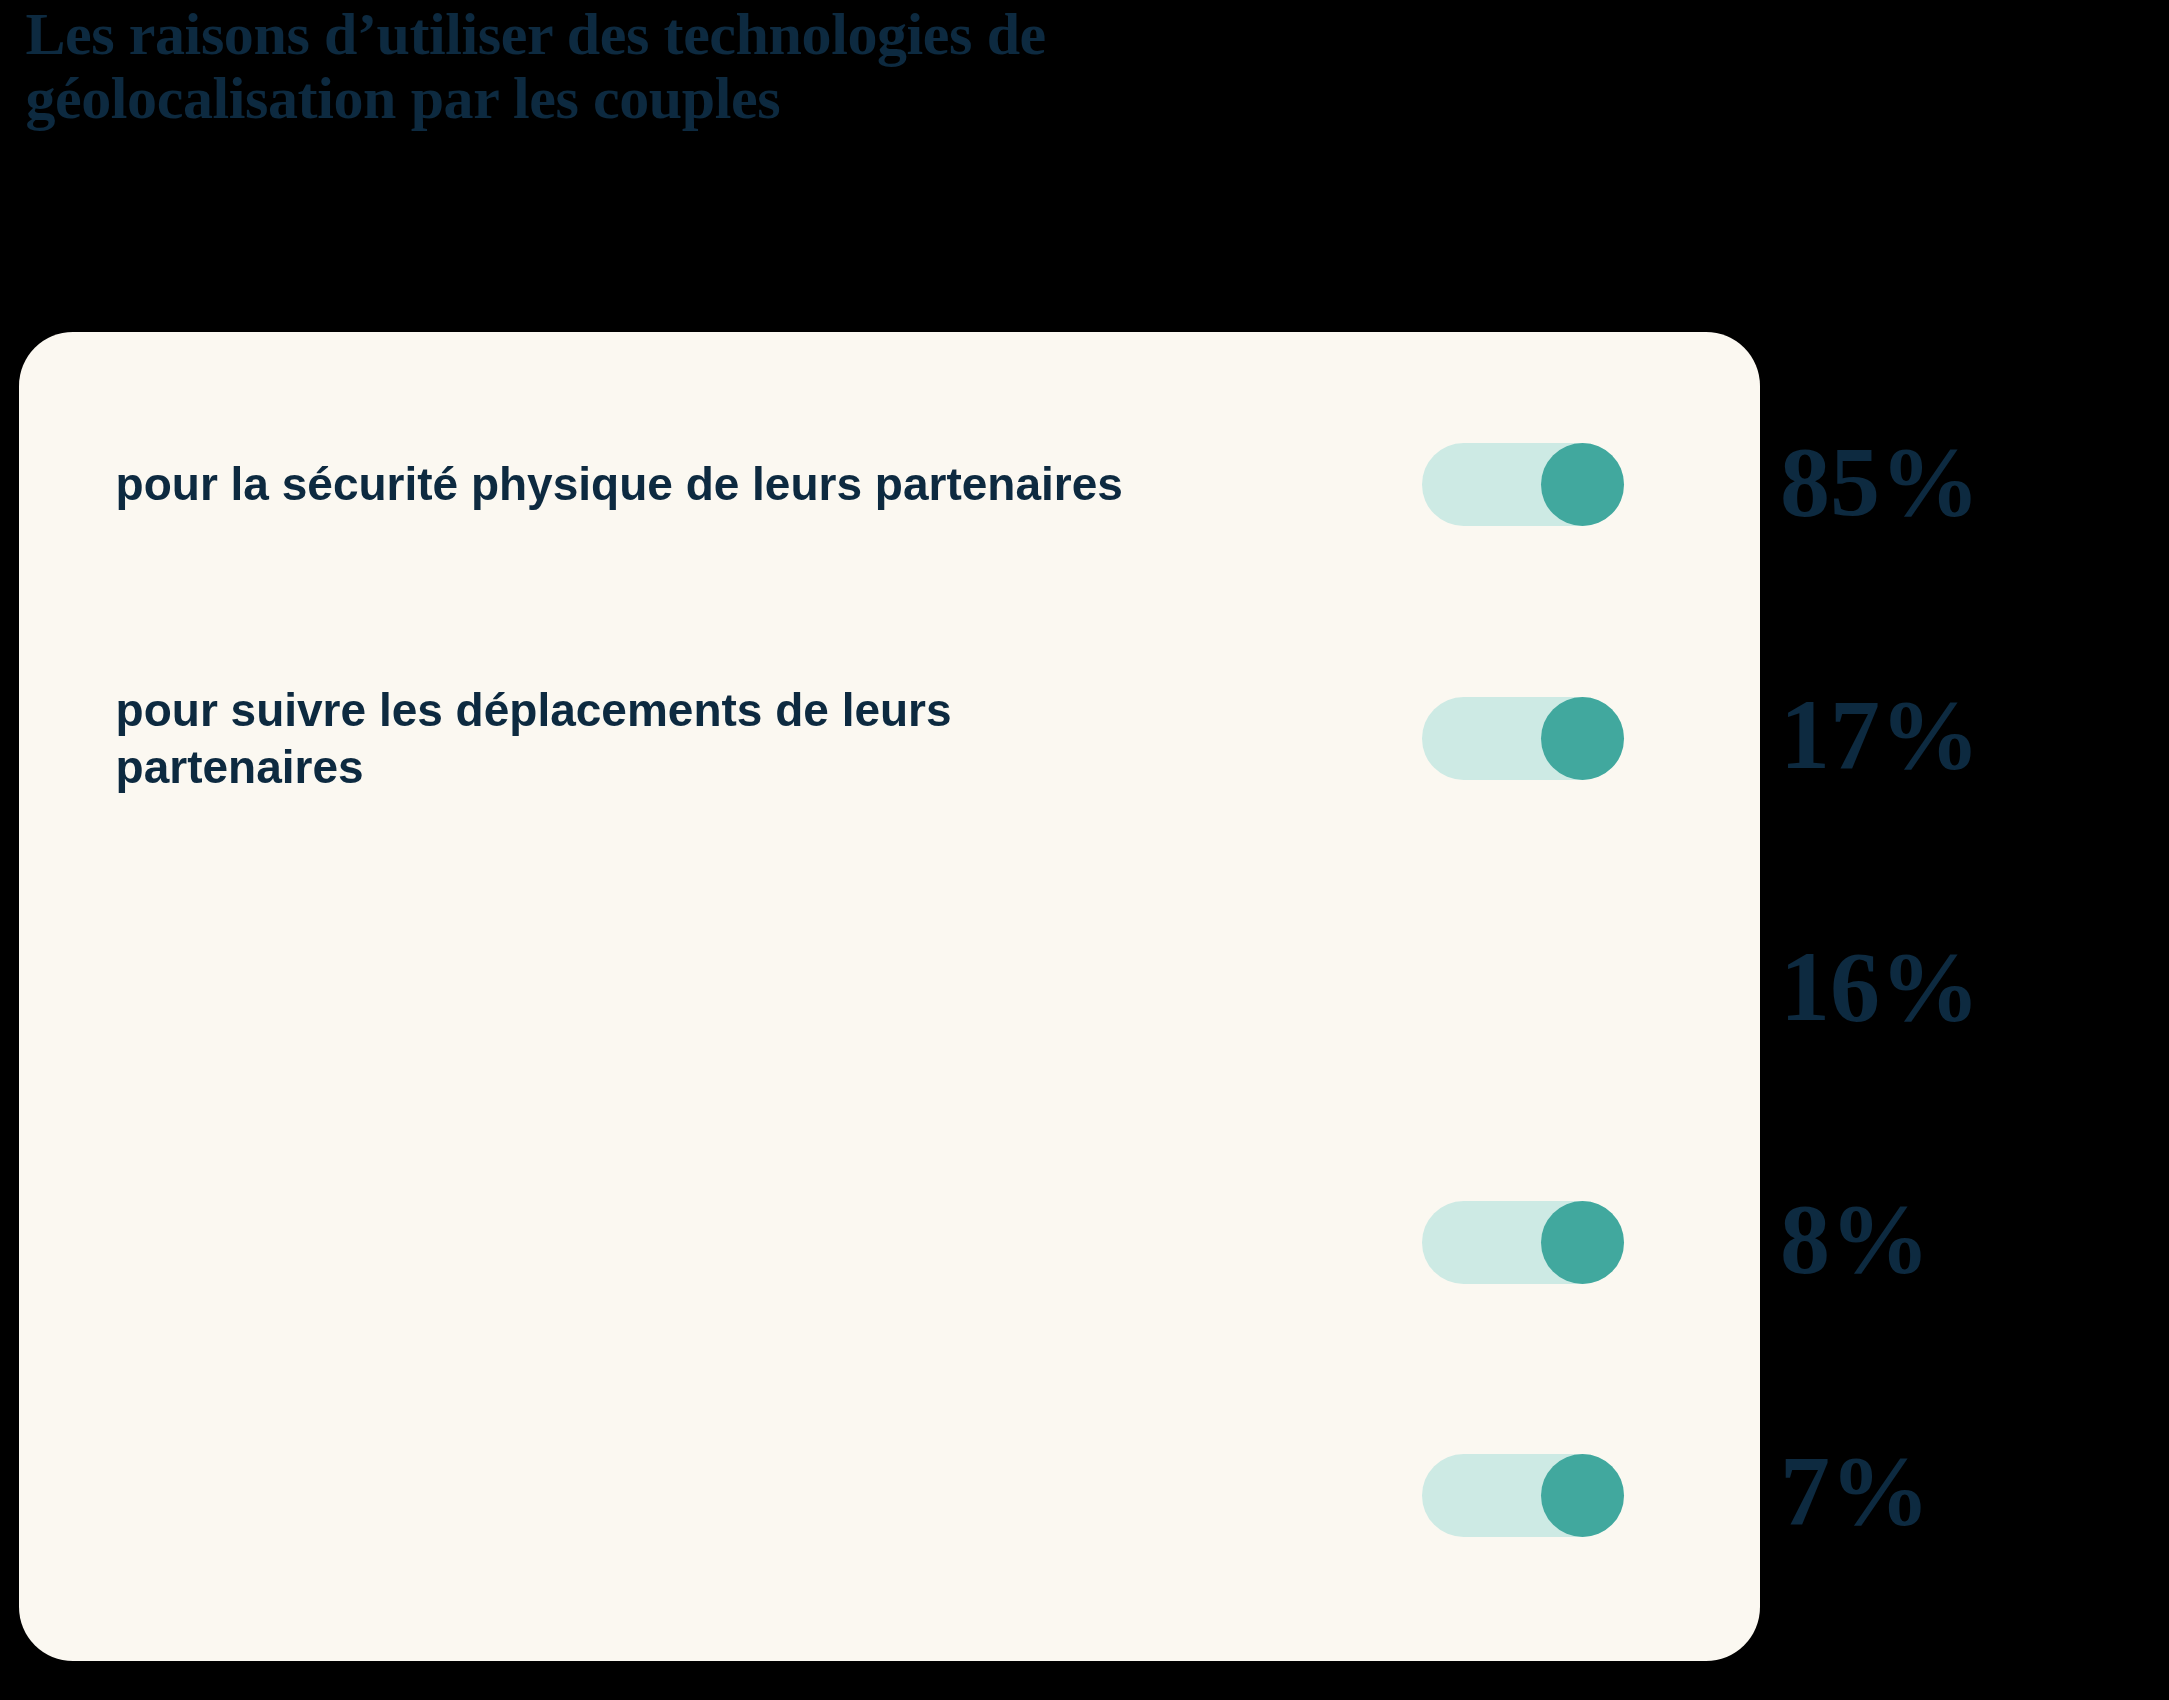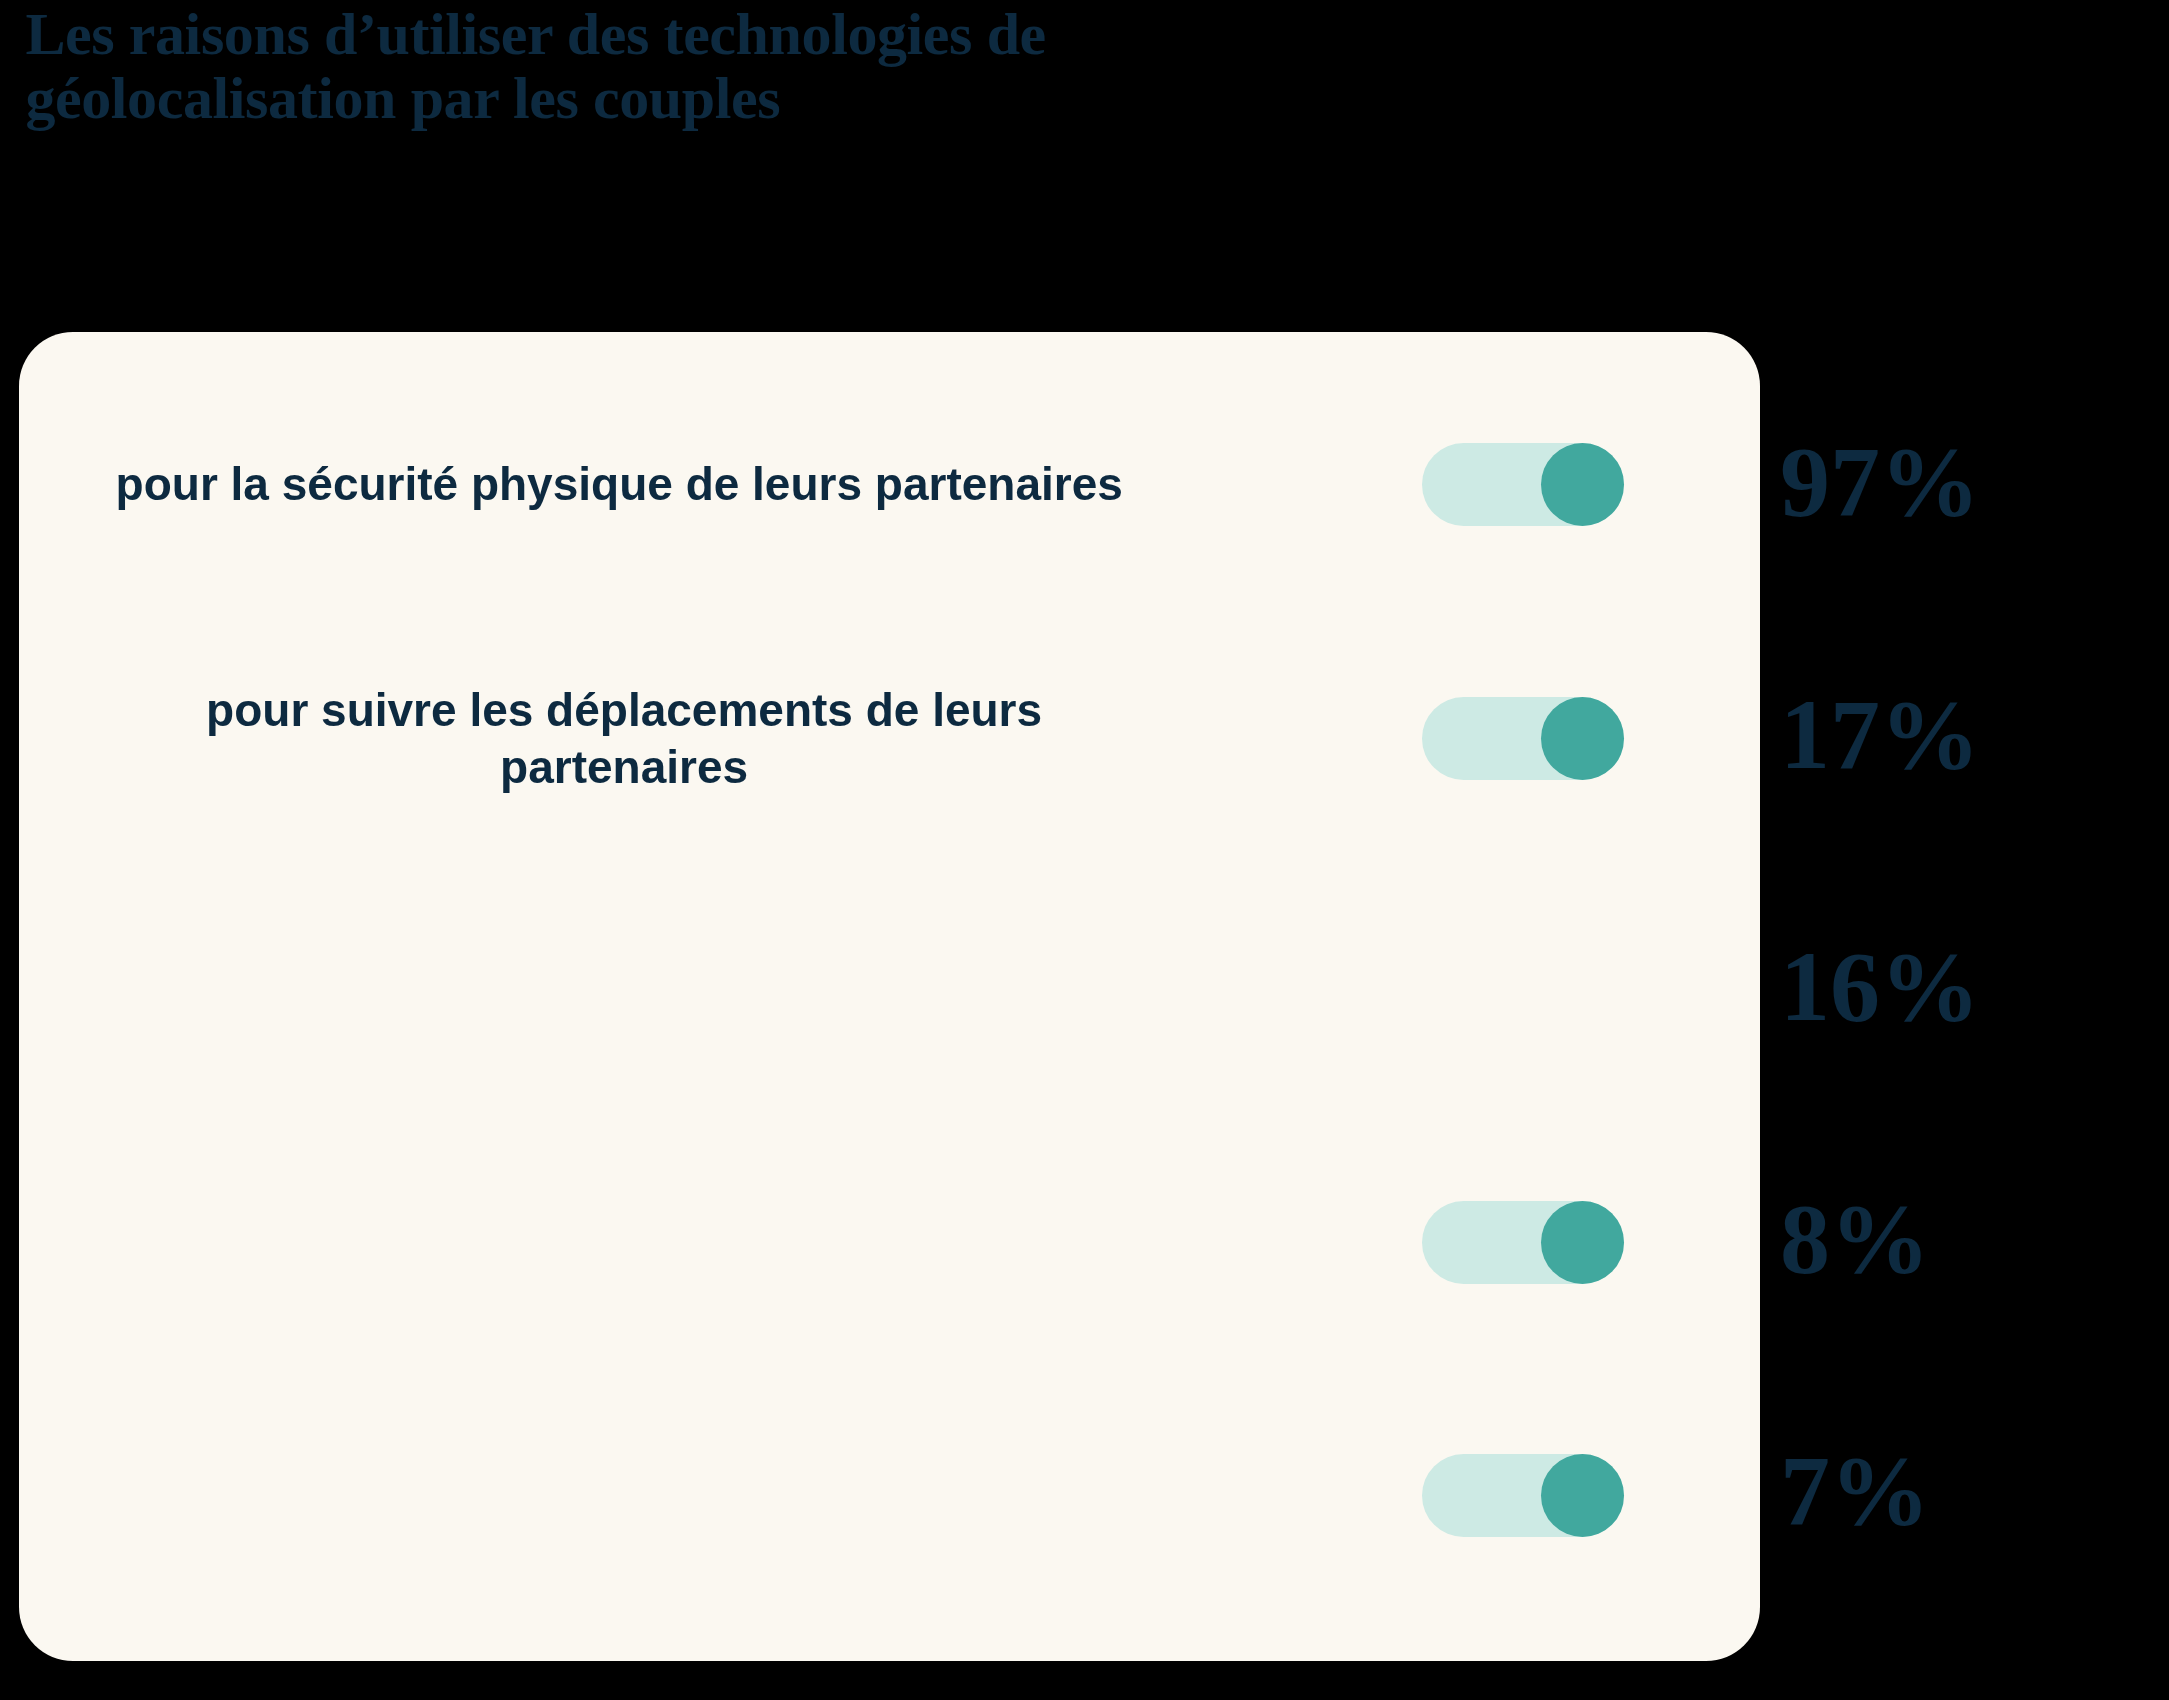--- a/index.html
+++ b/index.html
@@ -112,21 +112,21 @@
 <div class="card">
   <div class="rows">
 
     <div class="row" style="top:51px;">
       <div class="row-label">pour la sécurité physique de leurs partenaires</div>
       <div class="toggle">
         <div class="knob"></div>
       </div>
     </div>
 
-    <div class="row" style="top:305px;text-align:center;">
+    <div class="row" style="top:305px;">
       <div class="row-label">pour suivre les déplacements de leurs partenaires</div>
       <div class="toggle">
         <div class="knob"></div>
       </div>
     </div>
 
 
     <div class="row" style="top:809px;">
       <div class="toggle">
         <div class="knob"></div>
@@ -135,18 +135,18 @@
 
     <div class="row" style="top:1062px;">
       <div class="toggle">
         <div class="knob"></div>
       </div>
     </div>
 
   </div>
 </div>
 
-<div class="pct" style="top:432px;">97%</div>
+<div class="pct" style="top:432px;">85%</div>
 <div class="pct" style="top:685px;">17%</div>
 <div class="pct" style="top:937px;">16%</div>
 <div class="pct" style="top:1189px;">8%</div>
 <div class="pct" style="top:1441px;">7%</div>
 
 
 </body></html>

